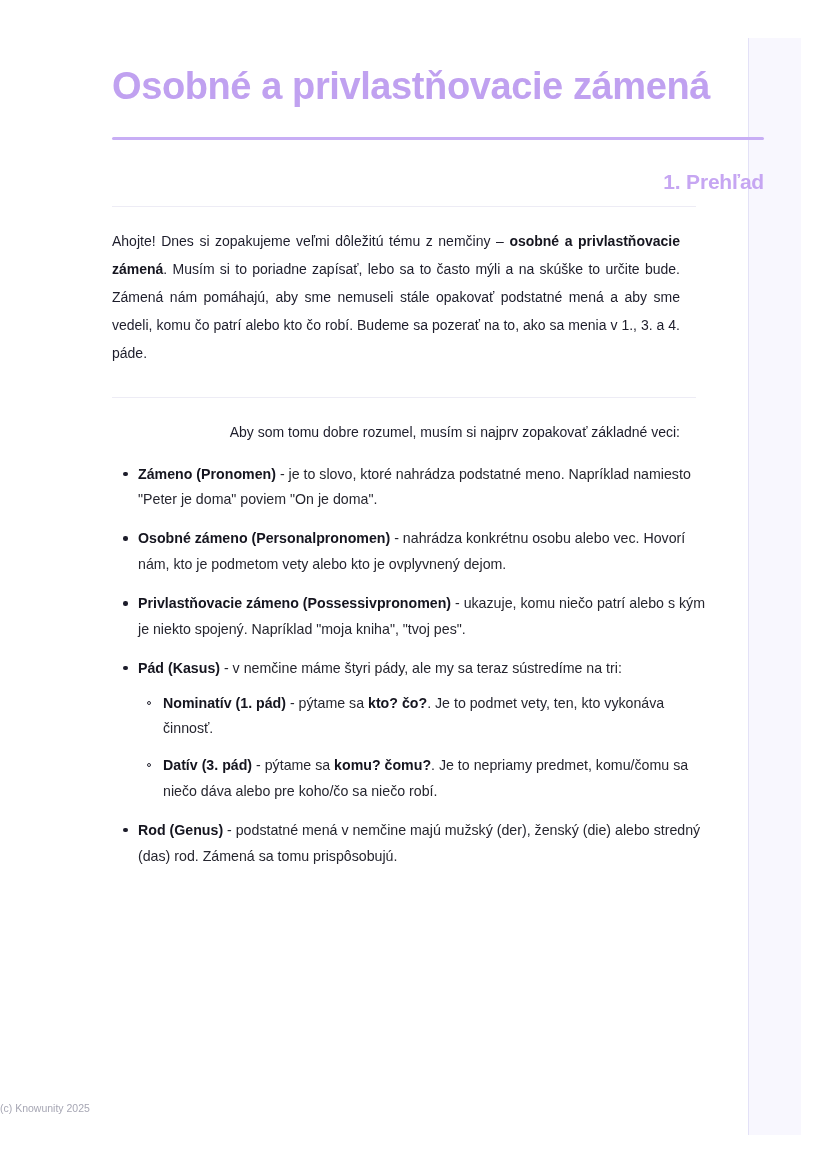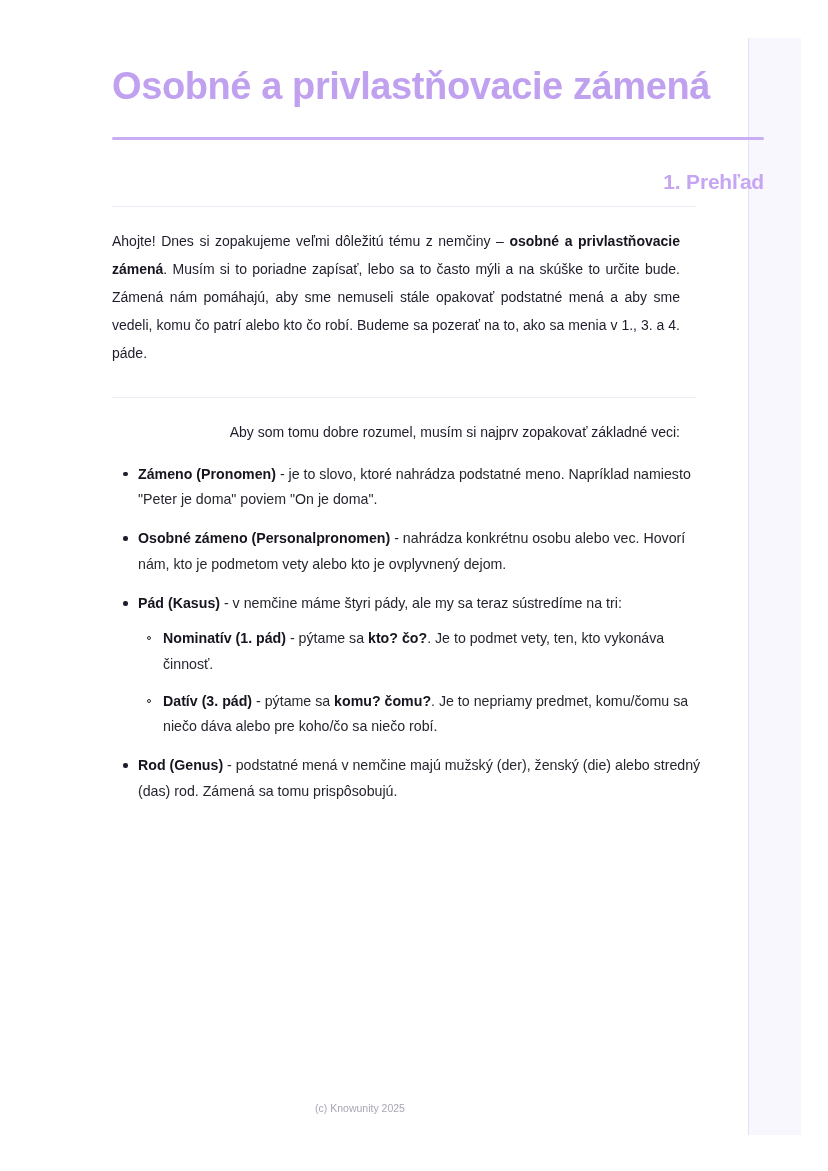--- a/index.html
+++ b/index.html
@@ -147,21 +147,21 @@
     border: 1px solid #2a2a36;
     background: transparent;
     box-sizing: border-box;
   }
 
   .footer-note {
     position: absolute;
     top: 1102px;
     left: 0;
     width: 748px;
-    text-align: center;
+    text-align: left;
     padding-right: 28px;
     box-sizing: border-box;
     font-size: 10.5px;
     color: #a7a7b4;
   }
 </style>
 </head>
 <body>
 
 <div class="right-rail"></div>
@@ -184,20 +184,23 @@
     <ul class="bullets">
 
       <li>
         <b>Zámeno (Pronomen)</b><span> - je to slovo, ktoré nahrádza podstatné meno. Napríklad namiesto "Peter je doma" poviem "On je doma".</span>
       </li>
 
       <li>
         <b>Osobné zámeno (Personalpronomen)</b><span> - nahrádza konkrétnu osobu alebo vec. Hovorí nám, kto je podmetom vety alebo kto je ovplyvnený dejom.</span>
       </li>
 
+      <li>
+        <b>Privlastňovacie zámeno (Possessivpronomen)</b><span> - ukazuje, komu niečo patrí alebo s kým je niekto spojený. Napríklad "moja kniha", "tvoj pes".</span>
+      </li>
 
       <li>
         <b>Pád (Kasus)</b><span> - v nemčine máme štyri pády, ale my sa teraz sústredíme na tri:</span>
         <ul class="subbullets">
           <li>
             <b>Nominatív (1. pád)</b><span> - pýtame sa </span><b>kto? čo?</b><span>. Je to podmet vety, ten, kto vykonáva činnosť.</span>
           </li>
           <li>
             <b>Datív (3. pád)</b><span> - pýtame sa </span><b>komu? čomu?</b><span>. Je to nepriamy predmet, komu/čomu sa niečo dáva alebo pre koho/čo sa niečo robí.</span>
           </li>

